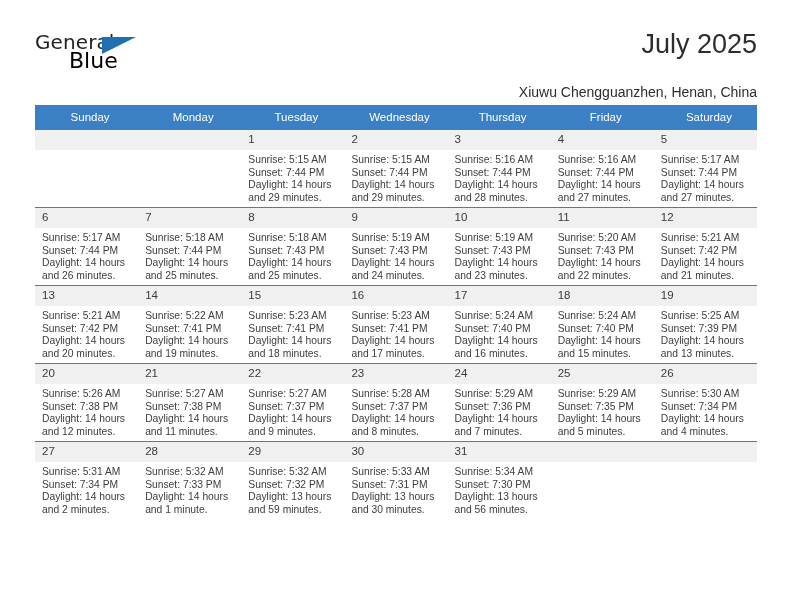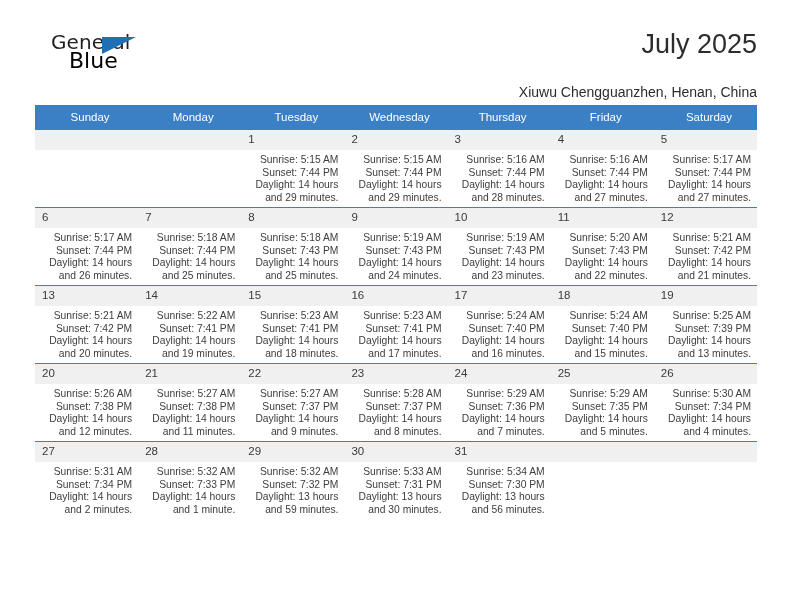--- a/index.html
+++ b/index.html
@@ -32,21 +32,21 @@
     box-sizing: content-box;
   }
   .logo {
     position: relative;
     width: 120px;
     height: 48px;
     flex: 0 0 auto;
   }
   .logo-general {
     position: absolute;
-    left: 16px;
+    left: 0;
     top: 2px;
     font-size: 20px;
     letter-spacing: 0.1px;
     color: #231f20;
     font-family: "DejaVu Sans", sans-serif;
   }
   .logo-triangle {
     position: absolute;
     left: 67px;
     top: 9px;
@@ -127,21 +127,20 @@
   }
   td.empty .daynum {
     background: #f0f0f0;
     color: transparent;
   }
   .details {
     padding: 4px 6px 0 7px;
     font-size: 10.3px;
     line-height: 12.6px;
     color: #3d3d3d;
-    text-align: right;
   }
   .details div {
     white-space: normal;
   }
 </style>
 </head>
 <body>
 
 <div class="page">
 

